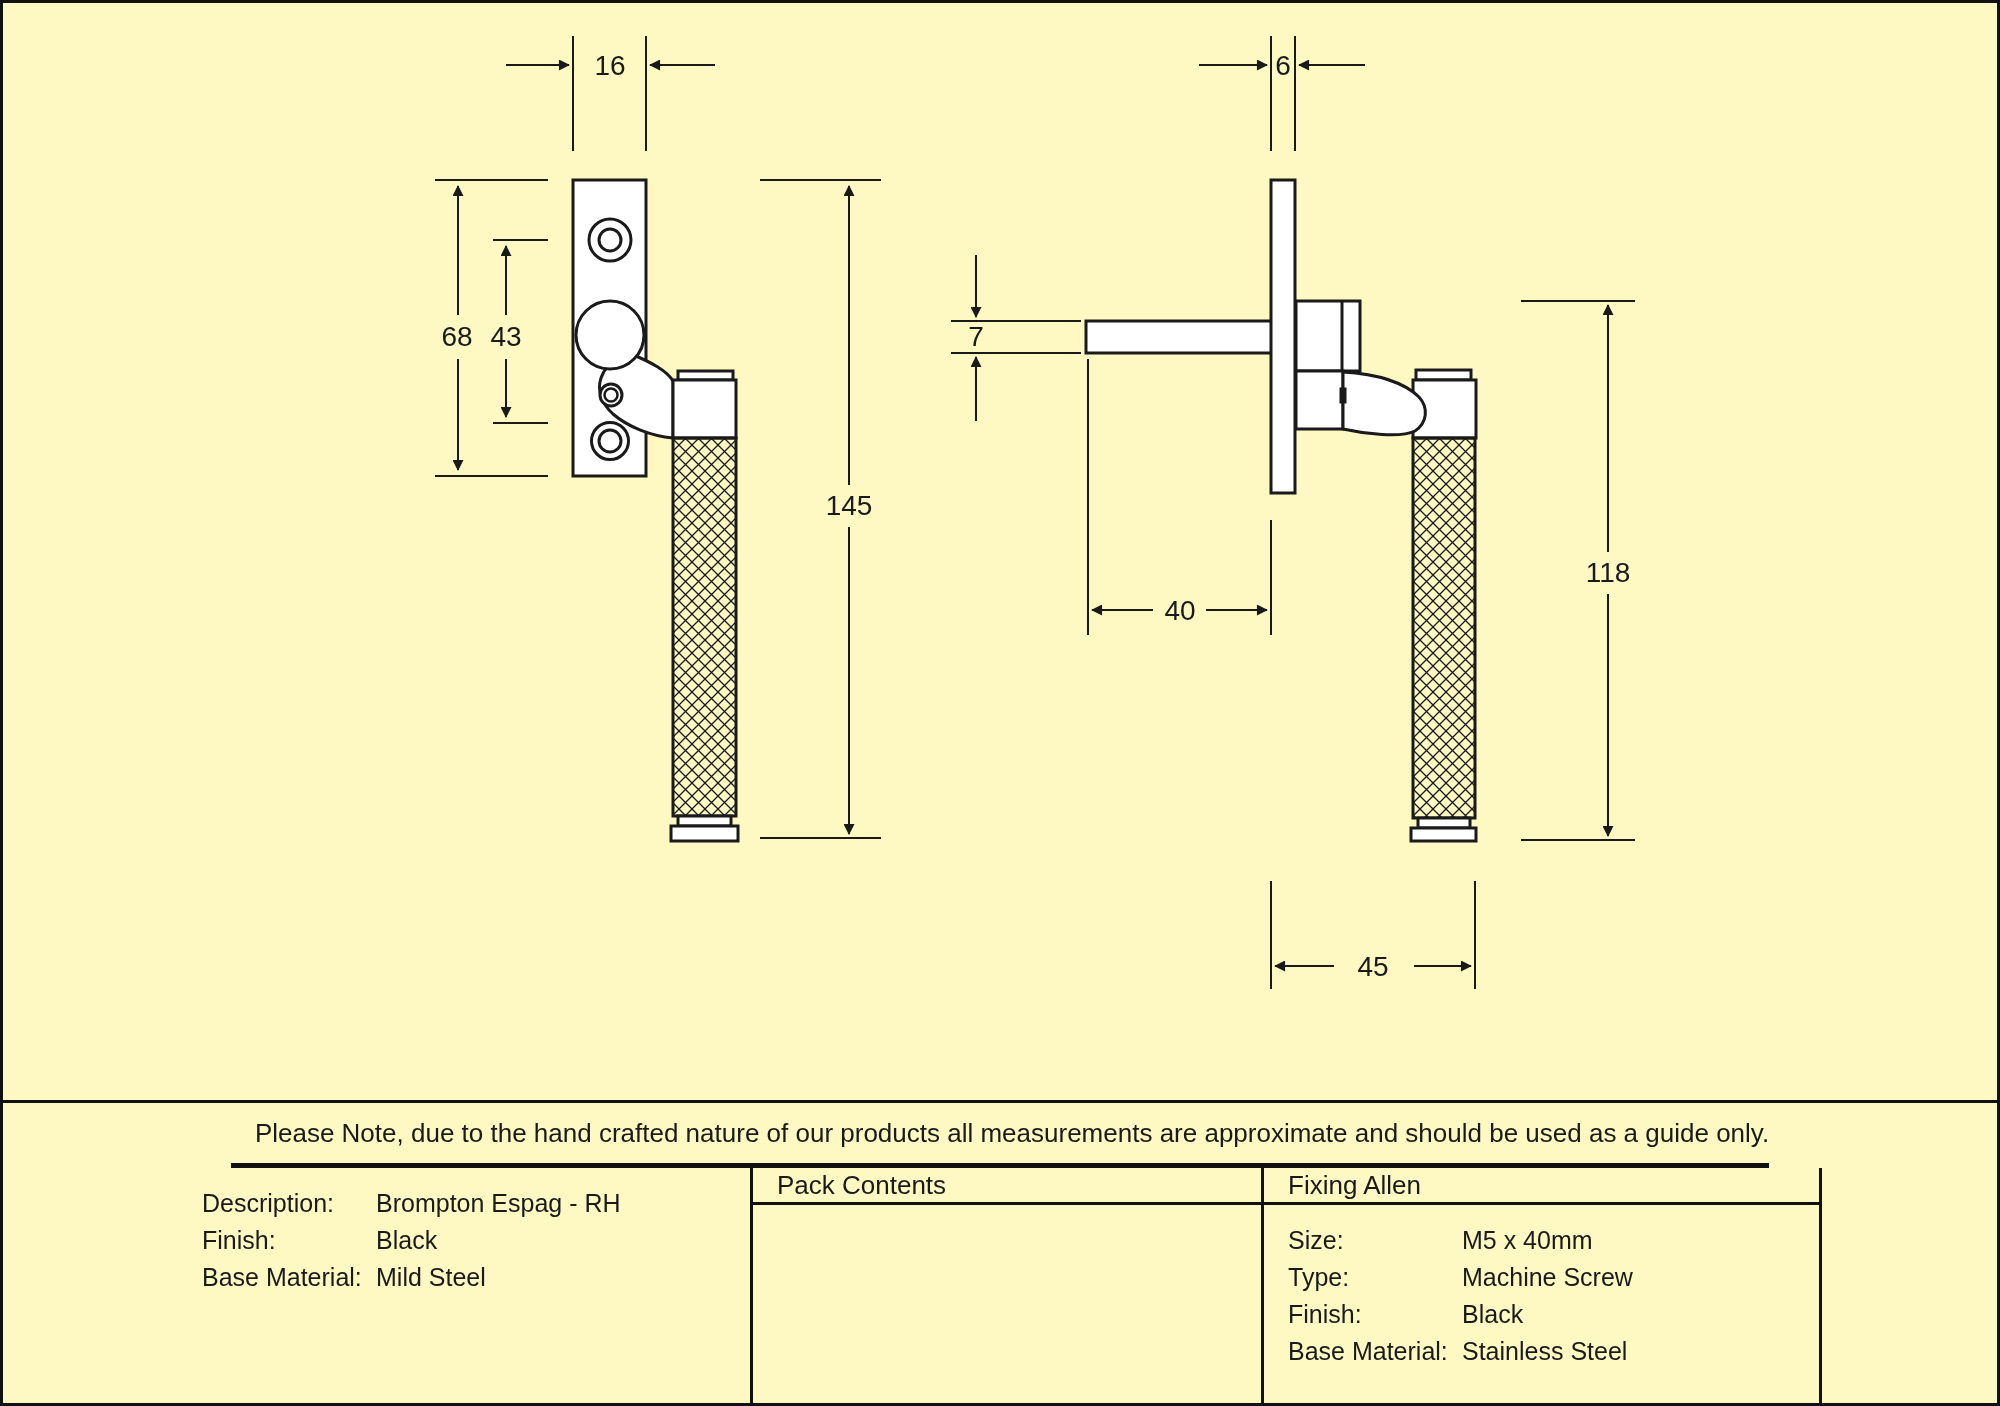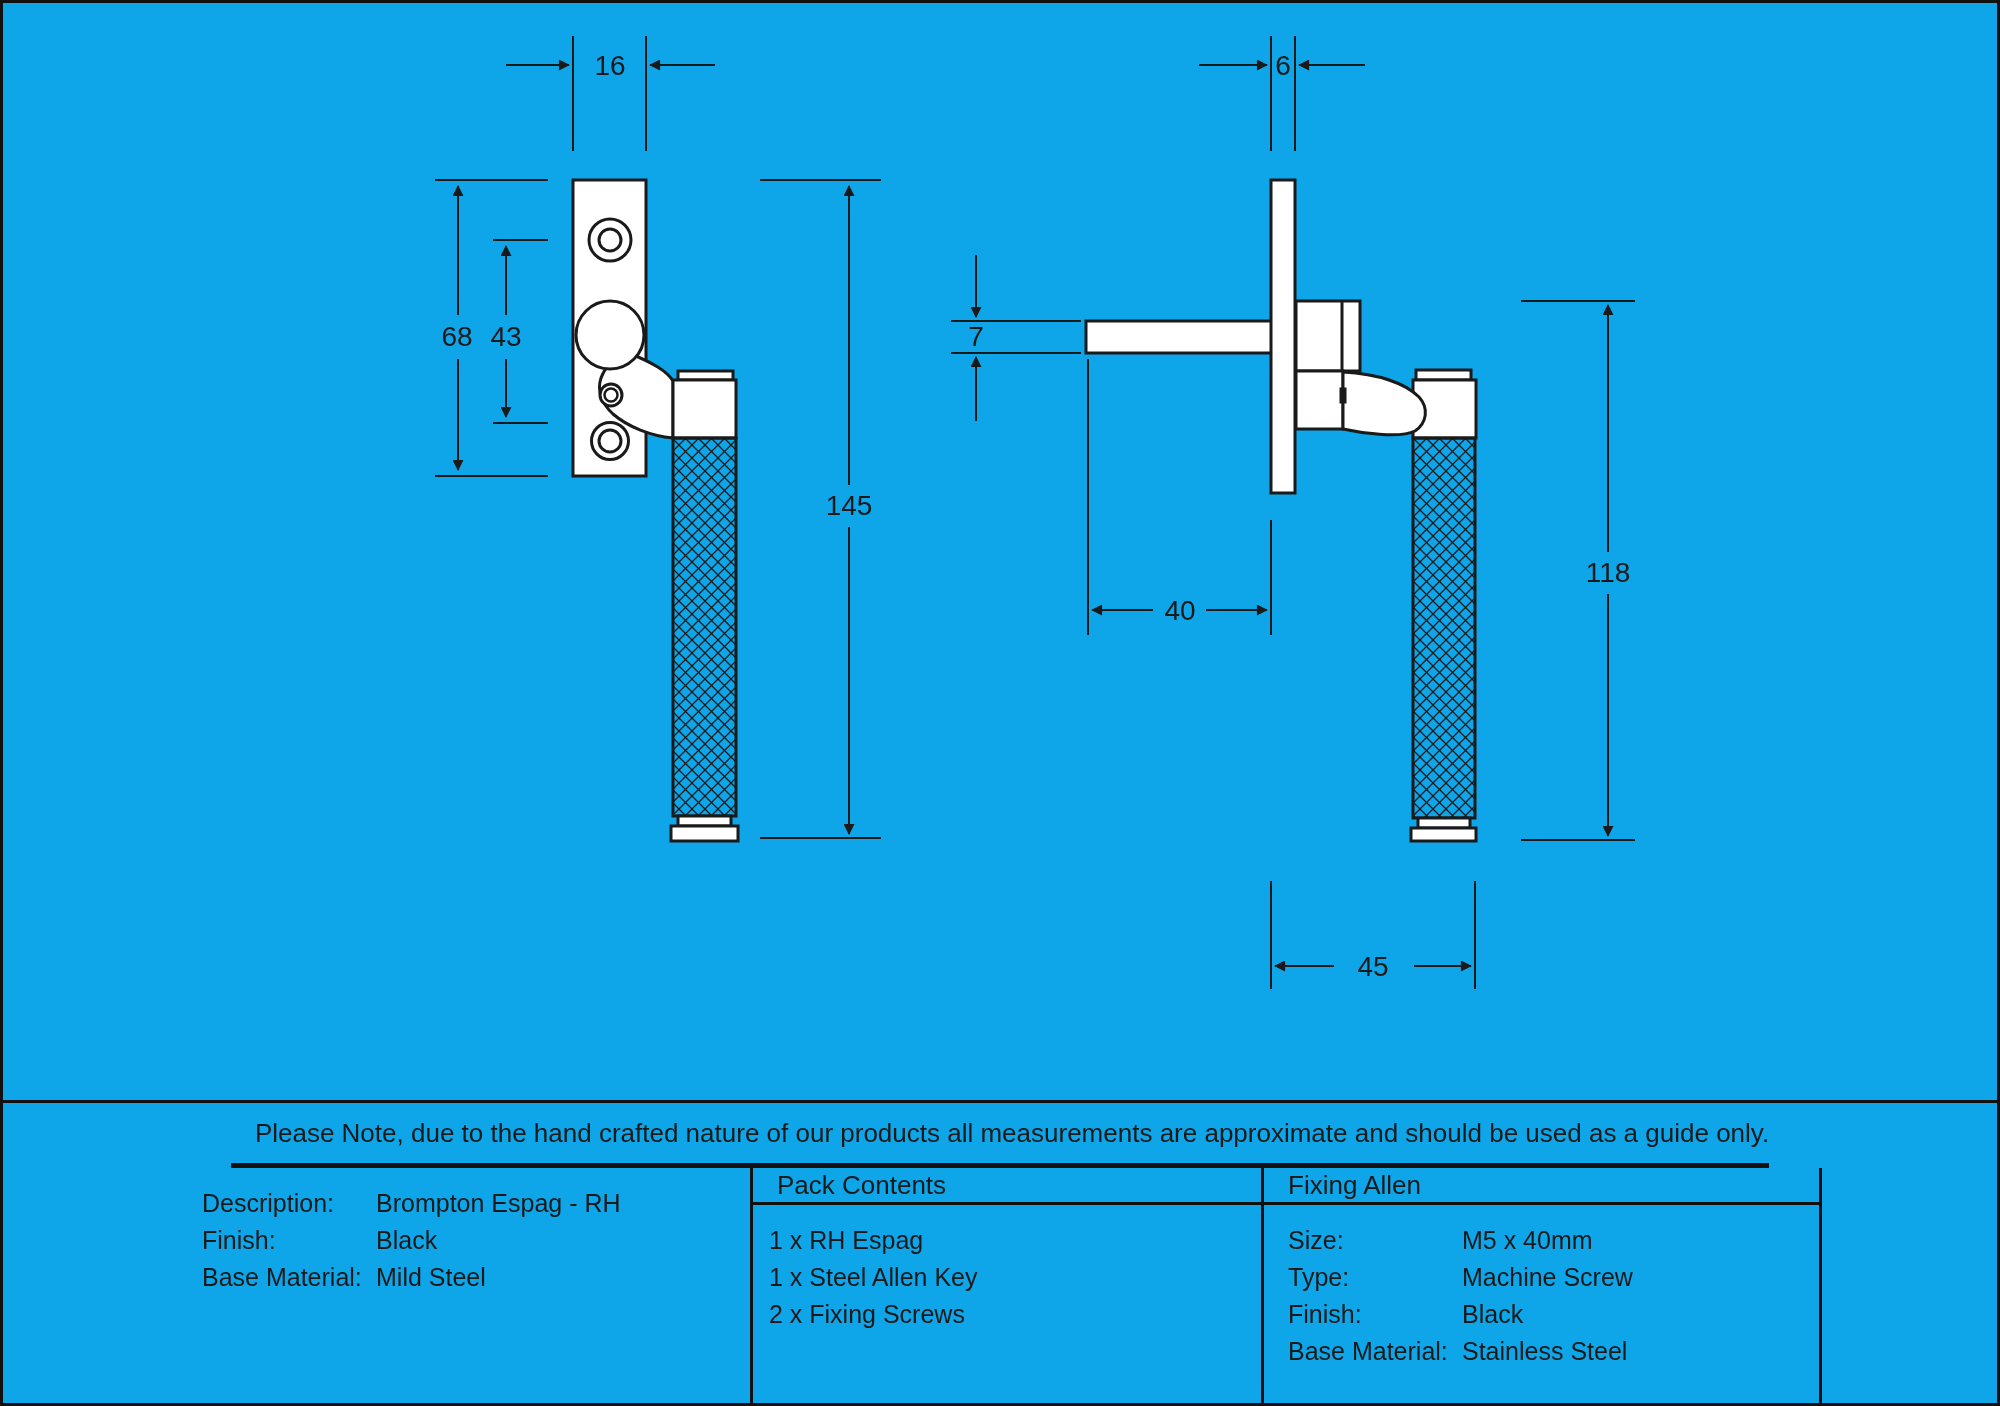--- a/index.html
+++ b/index.html
@@ -1,16 +1,16 @@
 <!DOCTYPE html>
 <html><head>
 <meta charset="utf-8">
 <style>
   html,body{margin:0;padding:0;background:#888;}
-  .page{position:relative;width:2000px;height:1406px;background:#0ea5e9;
+  .page{position:relative;width:2000px;height:1406px;background:#fef9c3;
         border:3px solid #111;box-sizing:border-box;overflow:hidden;
         font-family:"Liberation Sans",sans-serif;color:#1a1a1a;}
   .draw-area{position:absolute;left:0;top:0;width:1994px;height:1097px;}
   svg text.dim{font-family:"Liberation Sans",sans-serif;font-size:28px;fill:#1a1a1a;text-anchor:middle;}
   
   .bottom{position:absolute;left:0;right:0;top:1097px;bottom:0;border-top:3px solid #111;
           display:flex;flex-direction:column;align-items:center;}
   .note-row{height:60px;border-bottom:5px solid #111;display:flex;align-items:center;
             padding-left:24px;font-size:26px;box-sizing:content-box;}
   .tbl{flex:1;display:grid;grid-template-columns:575px 511px 558px 1fr;}
@@ -180,25 +180,20 @@
           </div>
           <div class="kv">
             <span class="lbl">Base Material:</span>
             <span>Mild Steel</span>
           </div>
         </div>
       </div>
 
       <div class="col bordered pack">
         <div class="cell-header">Pack Contents</div>
-        <div class="cell-body">
-          <div>1 x RH Espag</div>
-          <div>1 x Steel Allen Key</div>
-          <div>2 x Fixing Screws</div>
-        </div>
       </div>
 
       <div class="col bordered">
         <div class="cell-header">Fixing Allen</div>
         <div class="cell-body">
           <div class="kv">
             <span class="lbl">Size:</span>
             <span>M5 x 40mm</span>
           </div>
           <div class="kv">

